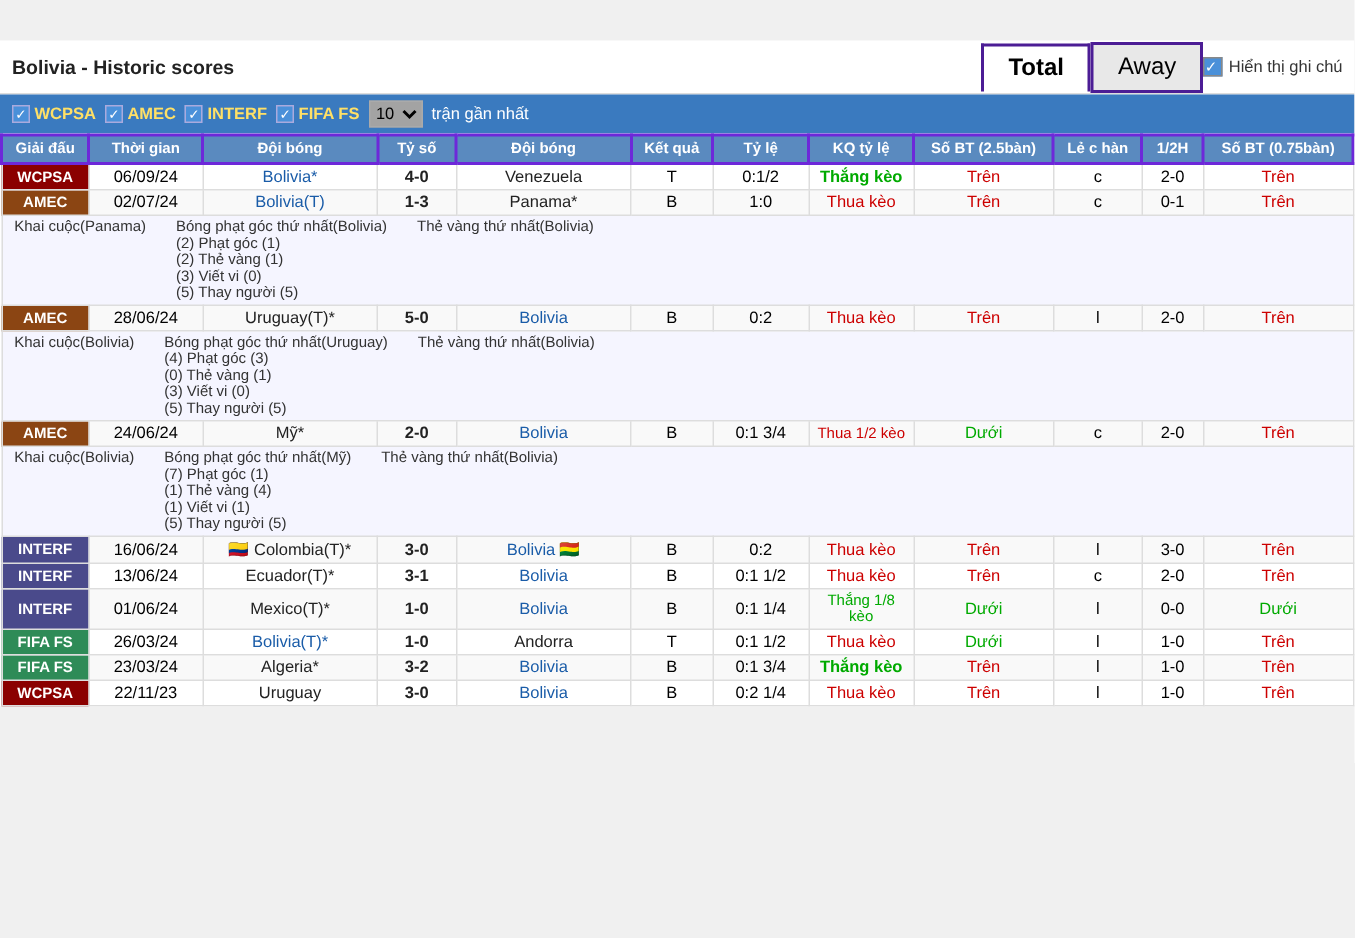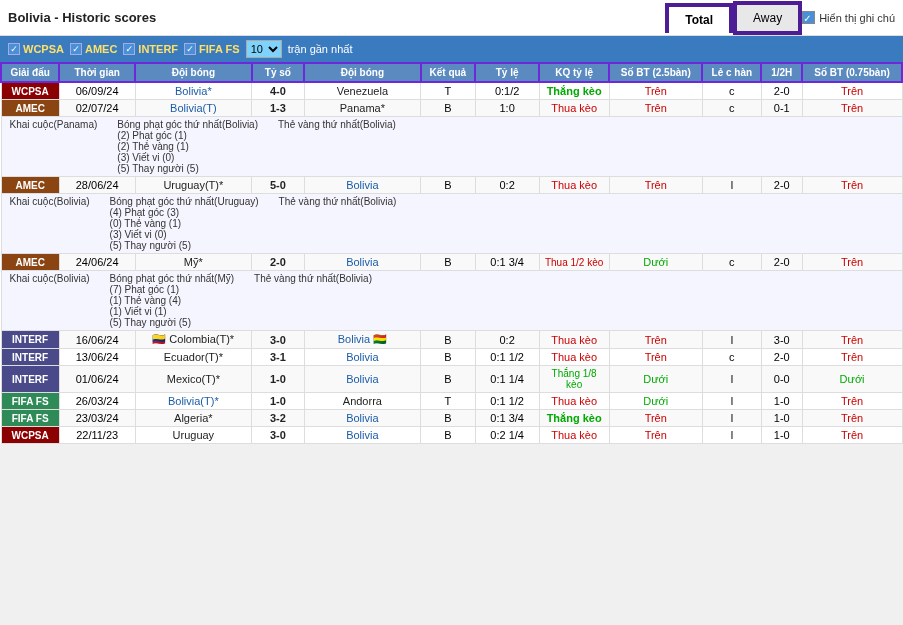--- a/index.html
+++ b/index.html
@@ -1,39 +1,39 @@
 <!DOCTYPE html>
 <html><head>
   <meta charset="utf-8">
   <style>
     * { margin: 0; padding: 0; box-sizing: border-box; }
     body { font-family: Arial, sans-serif; font-size: 11px; background: #f0f0f0; width: 903px; }
     
     .header-bar {
       display: flex; align-items: center; background: #fff; border-bottom: 1px solid #ddd;
-      height: 36px; padding: 0 8px; gap: 0;
+      height: 36px; padding: 0 8px; gap: 0; margin-top: 27px;
     }
     .header-title { font-weight: bold; font-size: 13px; color: #222; flex: 1; }
-    .tab { padding: 6px 16px; cursor: pointer; font-size: 12px; border: 4px solid #4c1d95; background: #e8e8e8; }
+    .tab { padding: 6px 16px; cursor: pointer; font-size: 16px; border: 2px solid #4c1d95; background: #e8e8e8; }
     .tab.active { background: #fff; border-bottom: none; font-weight: bold; }
     .show-notes { margin-left: auto; font-size: 11px; color: #333; display: flex; align-items: center; gap: 4px; }
     .checkbox { width: 13px; height: 13px; border: 1px solid #888; background: #4a90d9; display: inline-block; }
     .checkmark { color: #fff; font-size: 10px; }
 
     .filter-bar {
       background: #3a7abf; display: flex; align-items: center; padding: 4px 8px; gap: 6px; color: #fff;
     }
     .filter-item { display: flex; align-items: center; gap: 3px; font-size: 11px; }
     .filter-check { width: 12px; height: 12px; background: #4a90d9; border: 1px solid #aad; display: flex; align-items: center; justify-content: center; }
     .filter-label { font-weight: bold; }
     .filter-label.wcpsa { color: #ffe066; }
     .filter-label.amec { color: #ffe066; }
     .filter-label.interf { color: #ffe066; }
     .filter-label.fifafs { color: #ffe066; }
-    .filter-select { font-size: 11px; padding: 1px 0; background: #7dd3fc; color: #000; border: 1px solid #aaa; width: 36px; }
+    .filter-select { font-size: 11px; padding: 1px 0; background: #a3a3a3; color: #000; border: 1px solid #aaa; width: 36px; }
     .filter-recent { color: #fff; font-size: 11px; }
 
     table { width: 100%; border-collapse: collapse; background: #fff; }
     th {
       background: #5a8abf; color: #fff; font-size: 10px; padding: 3px 4px; text-align: center;
       border: 2px solid #6d28d9; white-space: nowrap;
     }
     td { border: 1px solid #ddd; padding: 2px 4px; text-align: center; font-size: 11px; vertical-align: middle; }
     
     .league-cell { font-weight: bold; font-size: 10px; }

